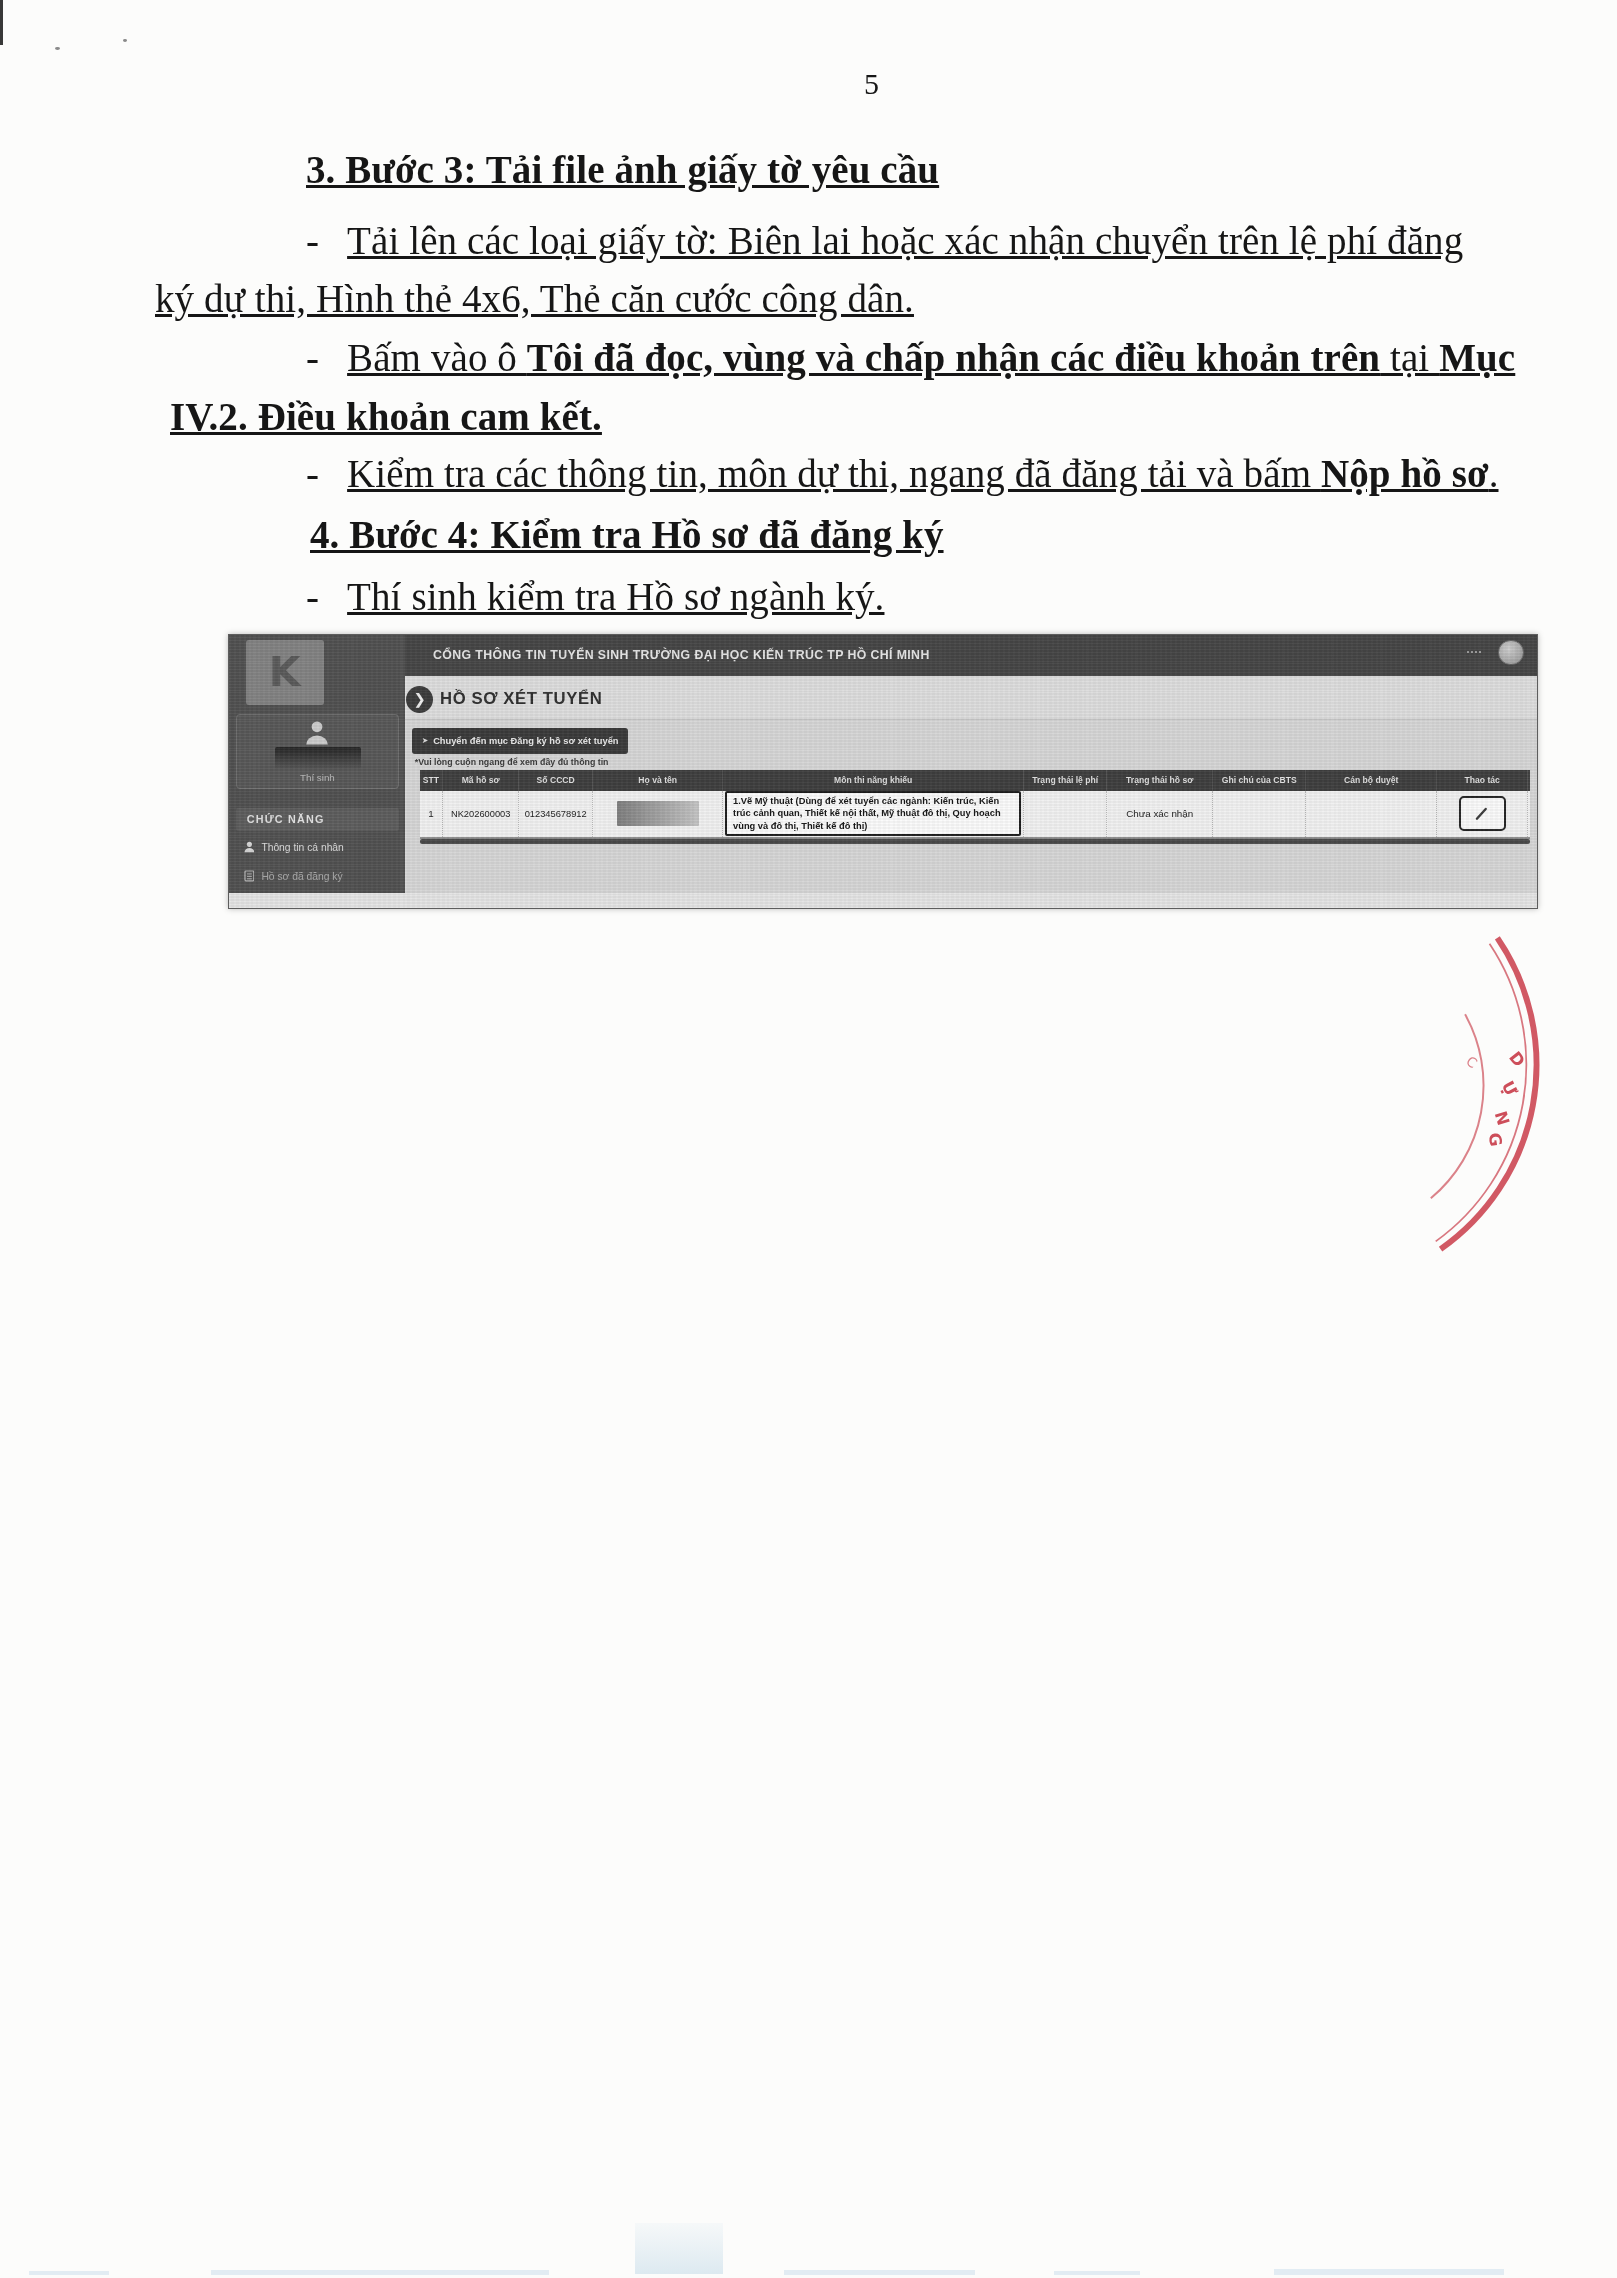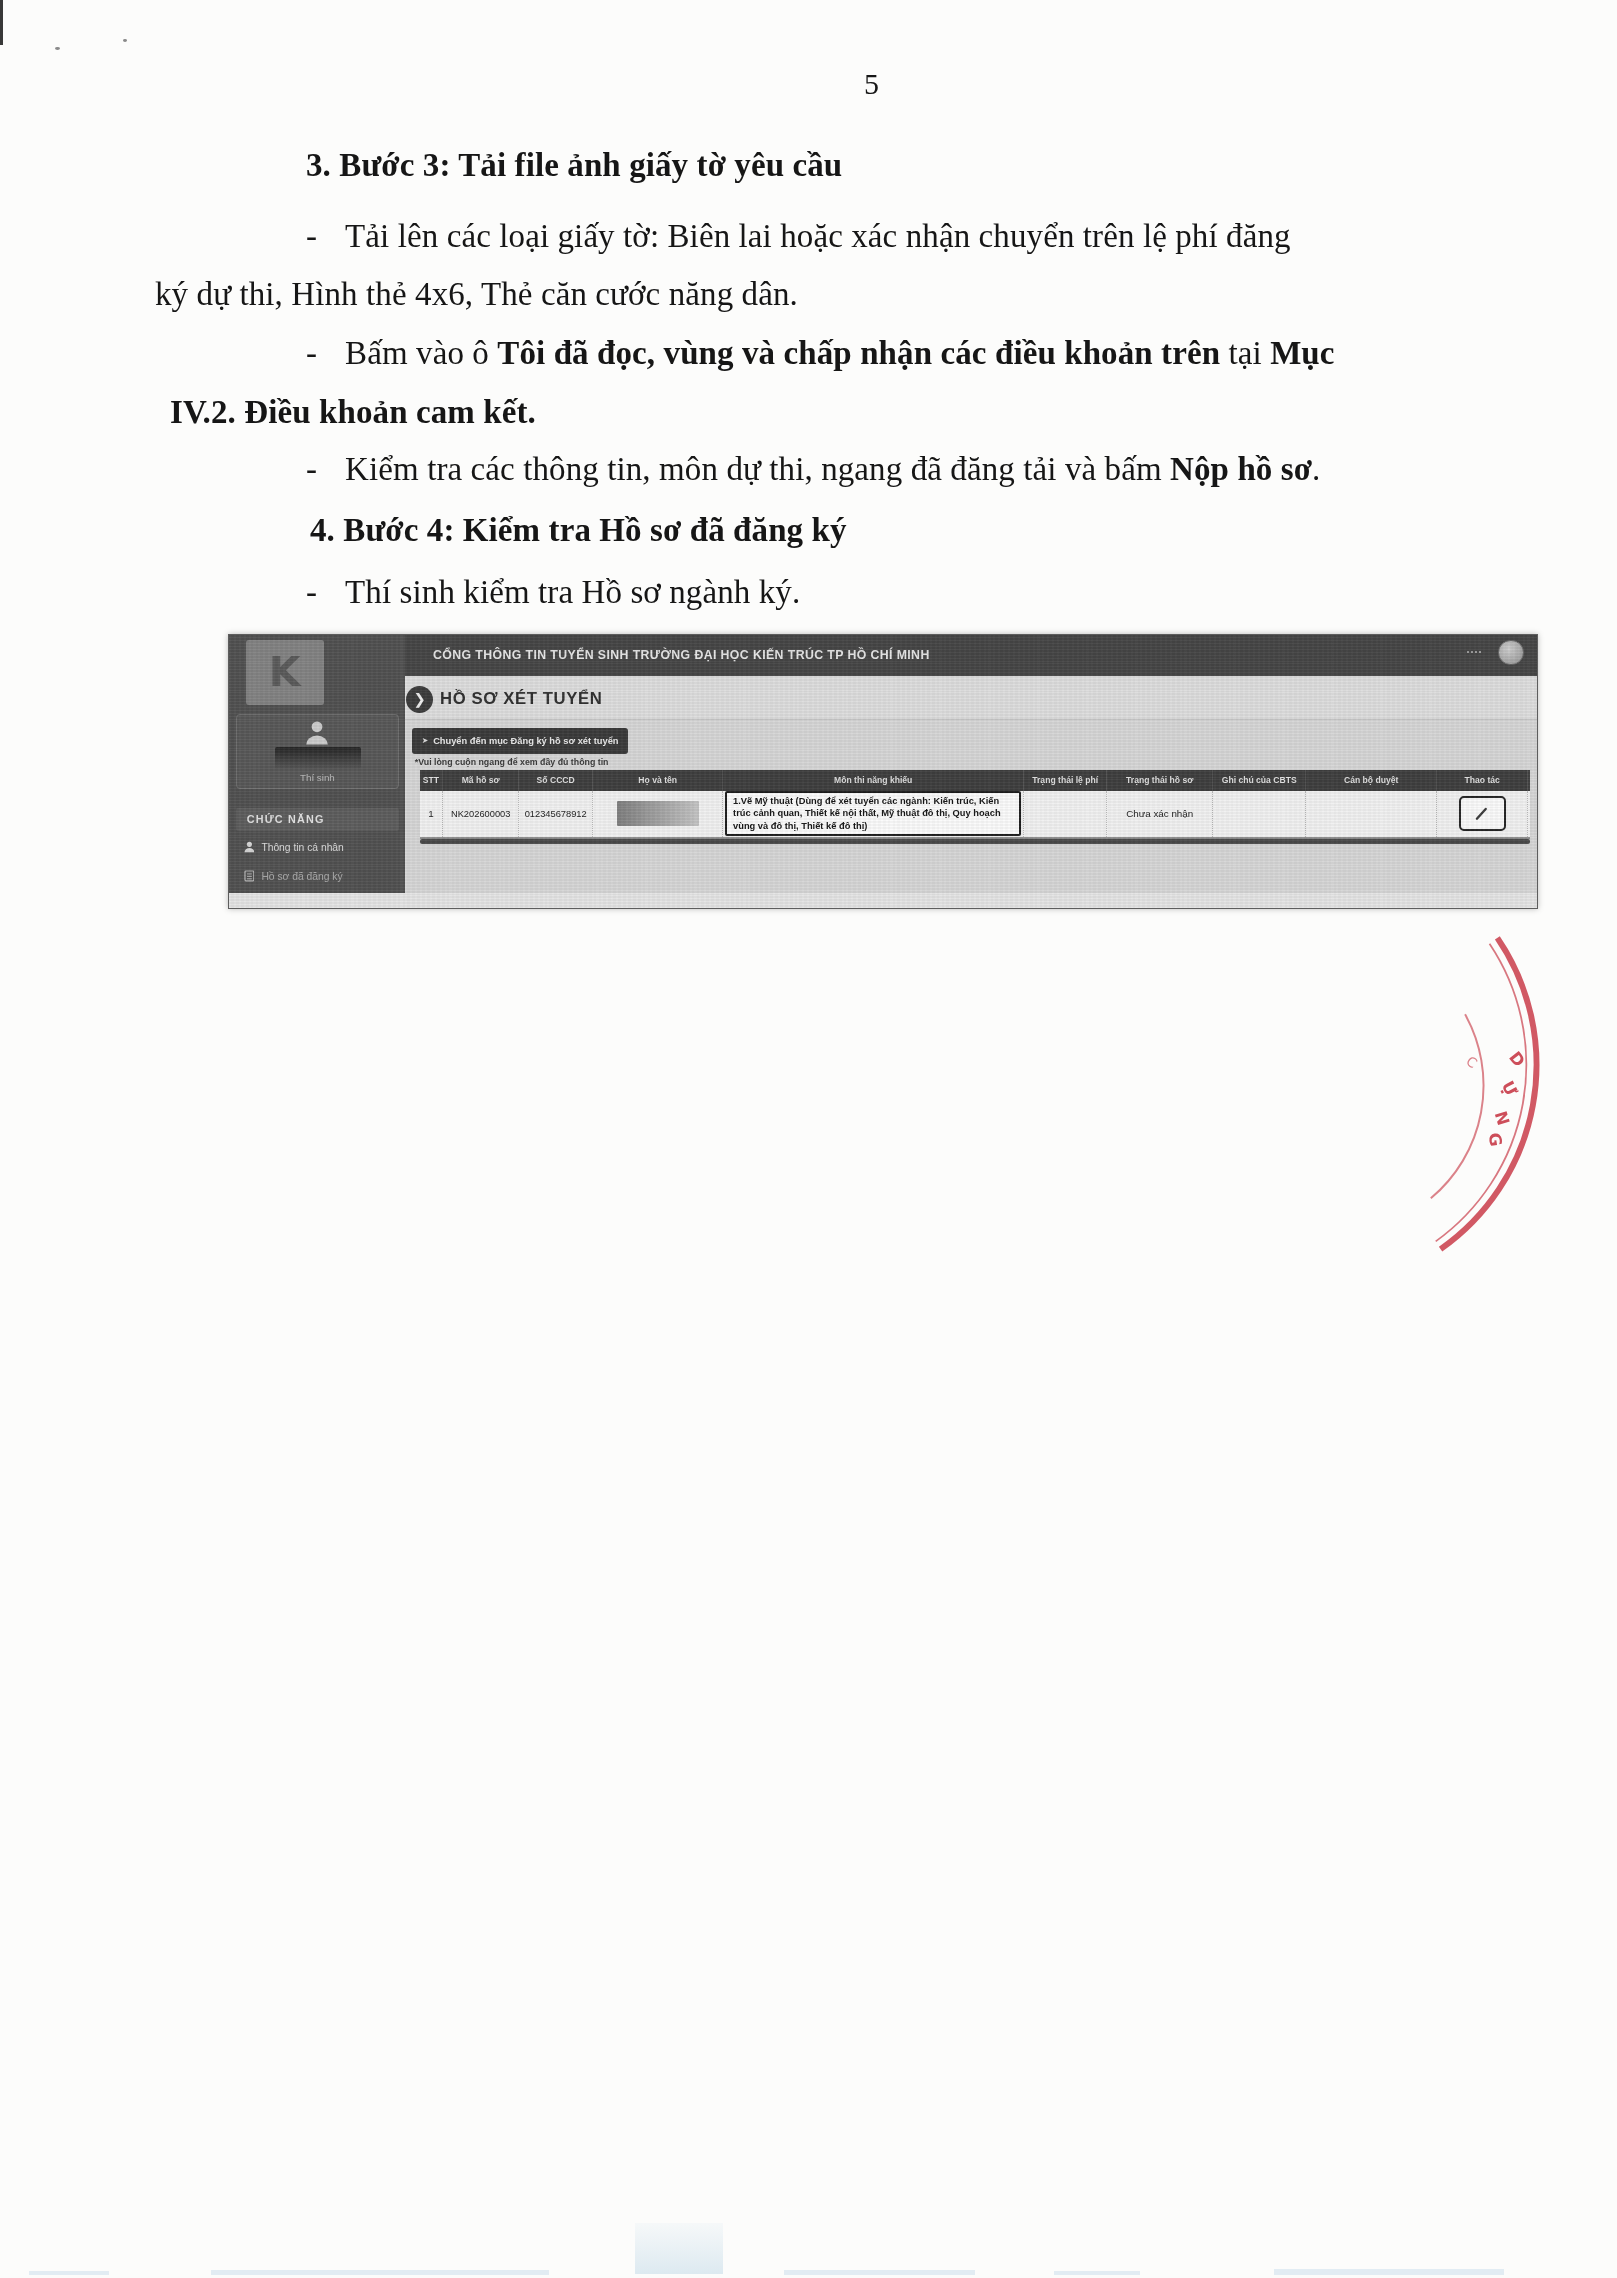--- a/index.html
+++ b/index.html
@@ -3,21 +3,21 @@
 <meta charset="utf-8">
 <style>
   html,body{margin:0;padding:0;}
   body{
     width:1617px;height:2279px;position:relative;overflow:hidden;
     background:#fcfcfb;color:#161616;
     font-family:"Liberation Serif","DejaVu Serif",serif;
   }
   
   .pageno{position:absolute;left:864px;top:67px;font-size:30px;}
-  .line{position:absolute;white-space:nowrap;font-size:33px;letter-spacing:0.1px;}
+  .line{position:absolute;white-space:nowrap;font-size:39px;letter-spacing:0.1px;text-decoration:underline;}
   .h{font-weight:bold;}
   .bd{font-weight:bold;}
   .dash{display:inline-block;margin-right:28px;}
   
   .shot{
     position:absolute;left:228px;top:634px;width:1310px;height:275px;
     background:#4f4f4f;border:1px solid #5d5d5d;box-sizing:border-box;
     font-family:"Liberation Sans","DejaVu Sans",sans-serif;
     box-shadow:0 0 5.9px rgba(0,0,0,.25);
   }
@@ -93,21 +93,21 @@
   .blue-smudge{position:absolute;background:linear-gradient(180deg,rgba(210,228,238,.15),rgba(190,215,230,.5));}
 </style>
 </head>
 <body>
 
 <div class="pageno">5</div>
 
 <div class="line h" style="left:306px;top:147px">3. Bước 3: Tải file ảnh giấy tờ yêu cầu</div>
 
 <div class="line" style="left:306px;top:218px"><span class="dash">-</span><span>Tải lên các loại giấy tờ: Biên lai hoặc xác nhận chuyển trên lệ phí đăng</span></div>
-<div class="line" style="left:155px;top:276px"><span>ký dự thi, Hình thẻ 4x6, Thẻ căn cước năng dân.</span></div>
+<div class="line" style="left:155px;top:276px"><span>ký dự thi, Hình thẻ 4x6, Thẻ căn cước công dân.</span></div>
 
 <div class="line" style="left:306px;top:335px"><span class="dash">-</span><span>Bấm vào ô </span><span class="bd">Tôi đã đọc, vùng và chấp nhận các điều khoản trên</span><span> tại </span><span class="bd">Mục</span></div>
 <div class="line bd" style="left:170px;top:394px">IV.2. Điều khoản cam kết.</div>
 
 <div class="line" style="left:306px;top:451px"><span class="dash">-</span><span>Kiểm tra các thông tin, môn dự thi, ngang đã đăng tải và bấm </span><span class="bd">Nộp hồ sơ</span><span>.</span></div>
 
 <div class="line h" style="left:310px;top:512px">4. Bước 4: Kiểm tra Hồ sơ đã đăng ký</div>
 
 <div class="line" style="left:306px;top:574px"><span class="dash">-</span><span>Thí sinh kiểm tra Hồ sơ ngành ký.</span></div>
 

